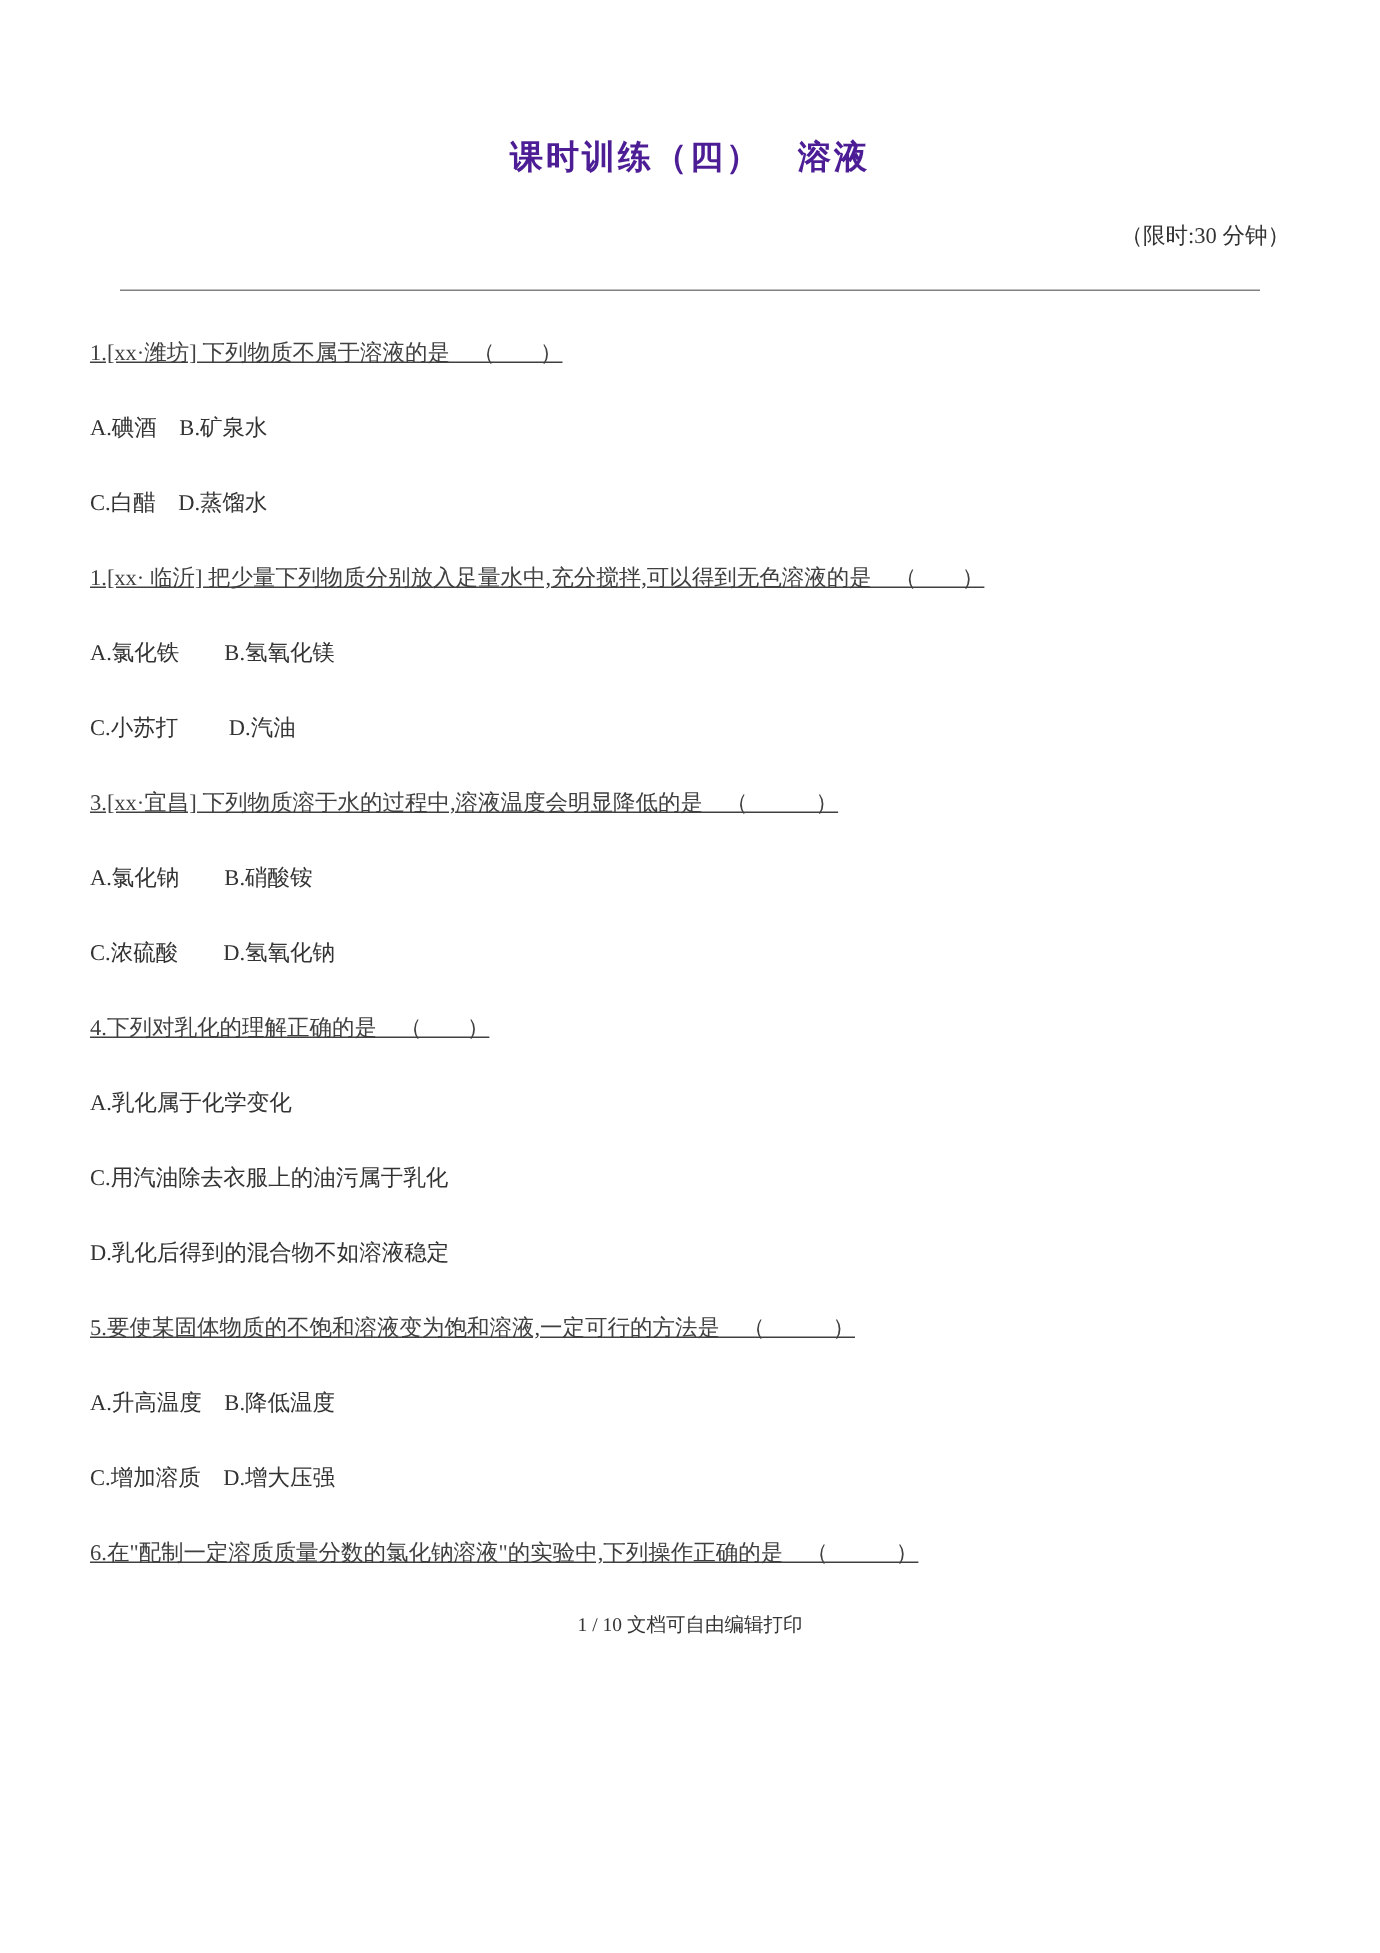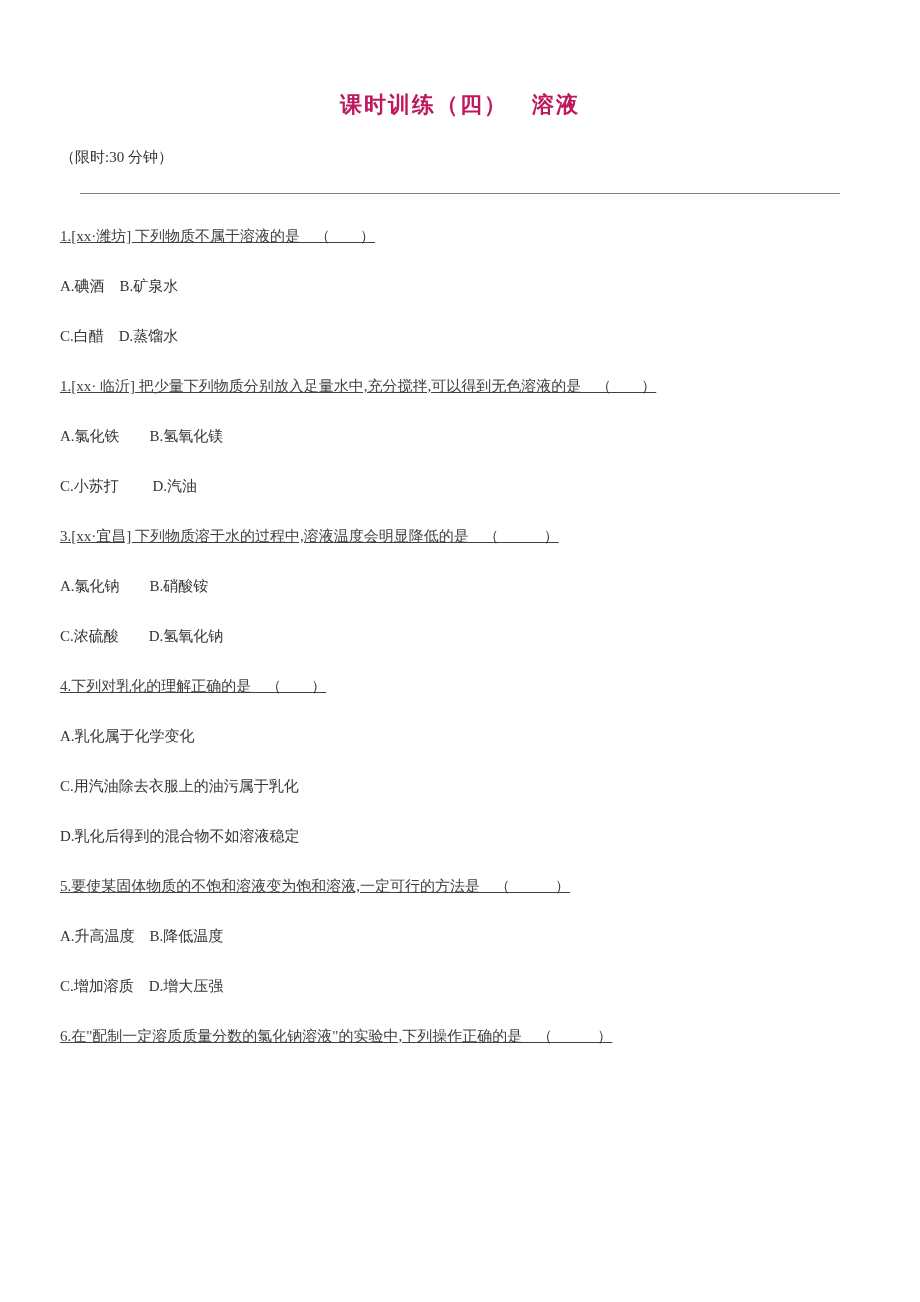--- a/index.html
+++ b/index.html
@@ -8,28 +8,28 @@
     font-family: "SimSun", "宋体", serif;
     background: #ffffff;
     width: 920px;
   }
   .page {
     padding: 90px 60px 40px 60px;
     box-sizing: border-box;
   }
   .title {
     text-align: center;
-    color: #be185d;
+    color: #4c1d95;
     font-size: 22px;
     font-weight: bold;
     letter-spacing: 2px;
     margin-bottom: 28px;
   }
   .time-limit {
-    text-align: left;
+    text-align: right;
     font-size: 15px;
     color: #333;
     margin-bottom: 26px;
   }
   .divider {
     border-top: 1px solid #808080;
     margin: 0 20px 30px 20px;
   }
   .section-label {
     font-size: 15px;
@@ -80,13 +80,14 @@
   <div class="options">A.乳化属于化学变化</div>
   <div class="options">C.用汽油除去衣服上的油污属于乳化</div>
   <div class="options">D.乳化后得到的混合物不如溶液稳定</div>
 
   <div class="question">5.要使某固体物质的不饱和溶液变为饱和溶液,一定可行的方法是　（　　　）</div>
   <div class="options">A.升高温度　B.降低温度</div>
   <div class="options">C.增加溶质　D.增大压强</div>
 
   <div class="question">6.在"配制一定溶质质量分数的氯化钠溶液"的实验中,下列操作正确的是　（　　　）</div>
 
+  <div class="footer">1 / 10 文档可自由编辑打印</div>
 </div>
 
 </body></html>

